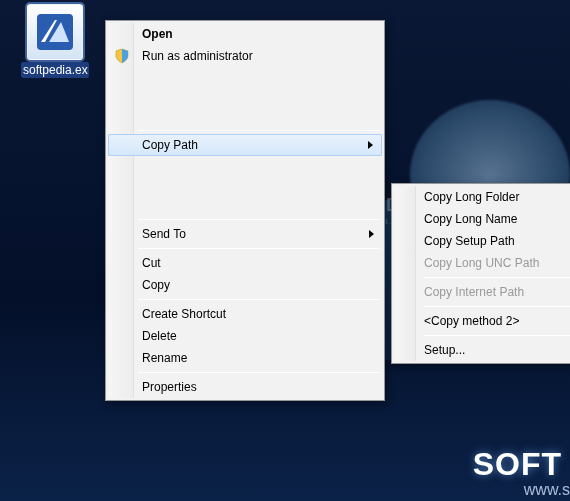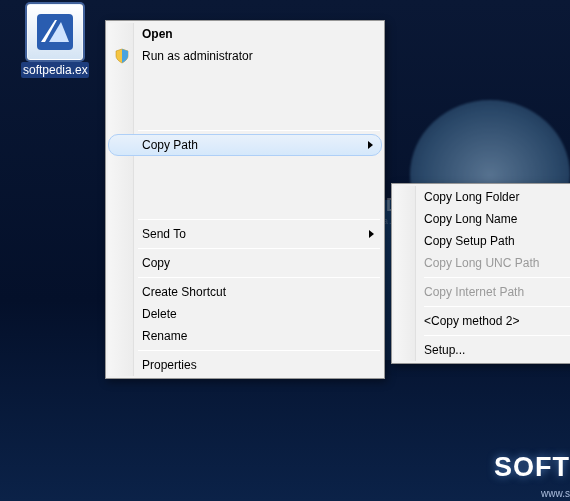--- a/index.html
+++ b/index.html
@@ -9,25 +9,25 @@
     }
     
     .island {
       position: absolute; right: 0; top: 100px; width: 160px; height: 150px;
       background: radial-gradient(ellipse at center, #6b8aa8 0%, #335577 60%, #10284a 100%);
       border-radius: 50%; opacity: 0.8; filter: blur(1px);
     }
     .ocean { position:absolute; top:200px; right:0; width:220px; height:160px;
       background: linear-gradient(#1a4a7a,#0d2a50); opacity:.6; }
     .soft-logo {
-      position: absolute; right: 0; bottom: 18px; color: #fff; font-size: 27px;
+      position: absolute; right: 8px; bottom: 18px; color: #fff; font-size: 32px;
       font-weight: 600; letter-spacing: 1px;
       text-shadow: 0 0 8px rgba(120,180,255,0.6);
     }
-    .www { position:absolute; right:0; bottom:2px; color:#cfe0ff; font-size:10px; opacity:.8; font-family:Arial; }
+    .www { position:absolute; right:0; bottom:2px; color:#cfe0ff; font-size:16px; opacity:.8; font-family:Arial; }
     .watermark {
       position: absolute; top: 195px; left: 290px; color: rgba(220,220,220,0.35);
       font-size: 18px; font-weight: 600; letter-spacing: 4px; pointer-events:none;
     }
     .watermark-sub { position:absolute; top:216px; left:318px; color:rgba(220,220,220,0.25);
       font-size:9px; letter-spacing:1px; pointer-events:none; }
 
     
     .desktop-icon {
       position: absolute; top: 4px; left: 20px; width: 70px; text-align: center;
@@ -56,21 +56,21 @@
       border-right:1px solid #e0e0e0;
     }
     .menu-item {
       position: relative; padding: 4px 26px 4px 34px; color: #000;
       white-space: nowrap; cursor: default;
     }
     .menu-item.bold { font-weight: 700; }
     .menu-item.disabled { color: #9a9a9a; }
     .menu-item.highlight {
       background: linear-gradient(#e8f1fb,#d5e8fb);
-      border: 1px solid #aecff7; border-radius: 10px;
+      border: 1px solid #aecff7; border-radius: 1px;
       padding: 3px 25px 3px 33px;
     }
     .menu-item .arrow {
       position: absolute; right: 8px; top: 50%; transform: translateY(-50%);
       width: 0; height: 0; border-top: 4px solid transparent;
       border-bottom: 4px solid transparent; border-left: 5px solid #000;
     }
     .menu-item .ico {
       position:absolute; left:6px; top:50%; transform:translateY(-50%);
       width:16px; height:16px;
@@ -133,20 +133,23 @@
   <div class="sep"></div>
 
   <div class="menu-item">
     <span>Send To</span>
     <span class="arrow"></span>
   </div>
 
   <div class="sep"></div>
 
   <div class="menu-item">
+    <span>Cut</span>
+  </div>
+  <div class="menu-item">
     <span>Copy</span>
   </div>
 
   <div class="sep"></div>
 
   <div class="menu-item">
     <span>Create Shortcut</span>
   </div>
   <div class="menu-item">
     <span>Delete</span>

